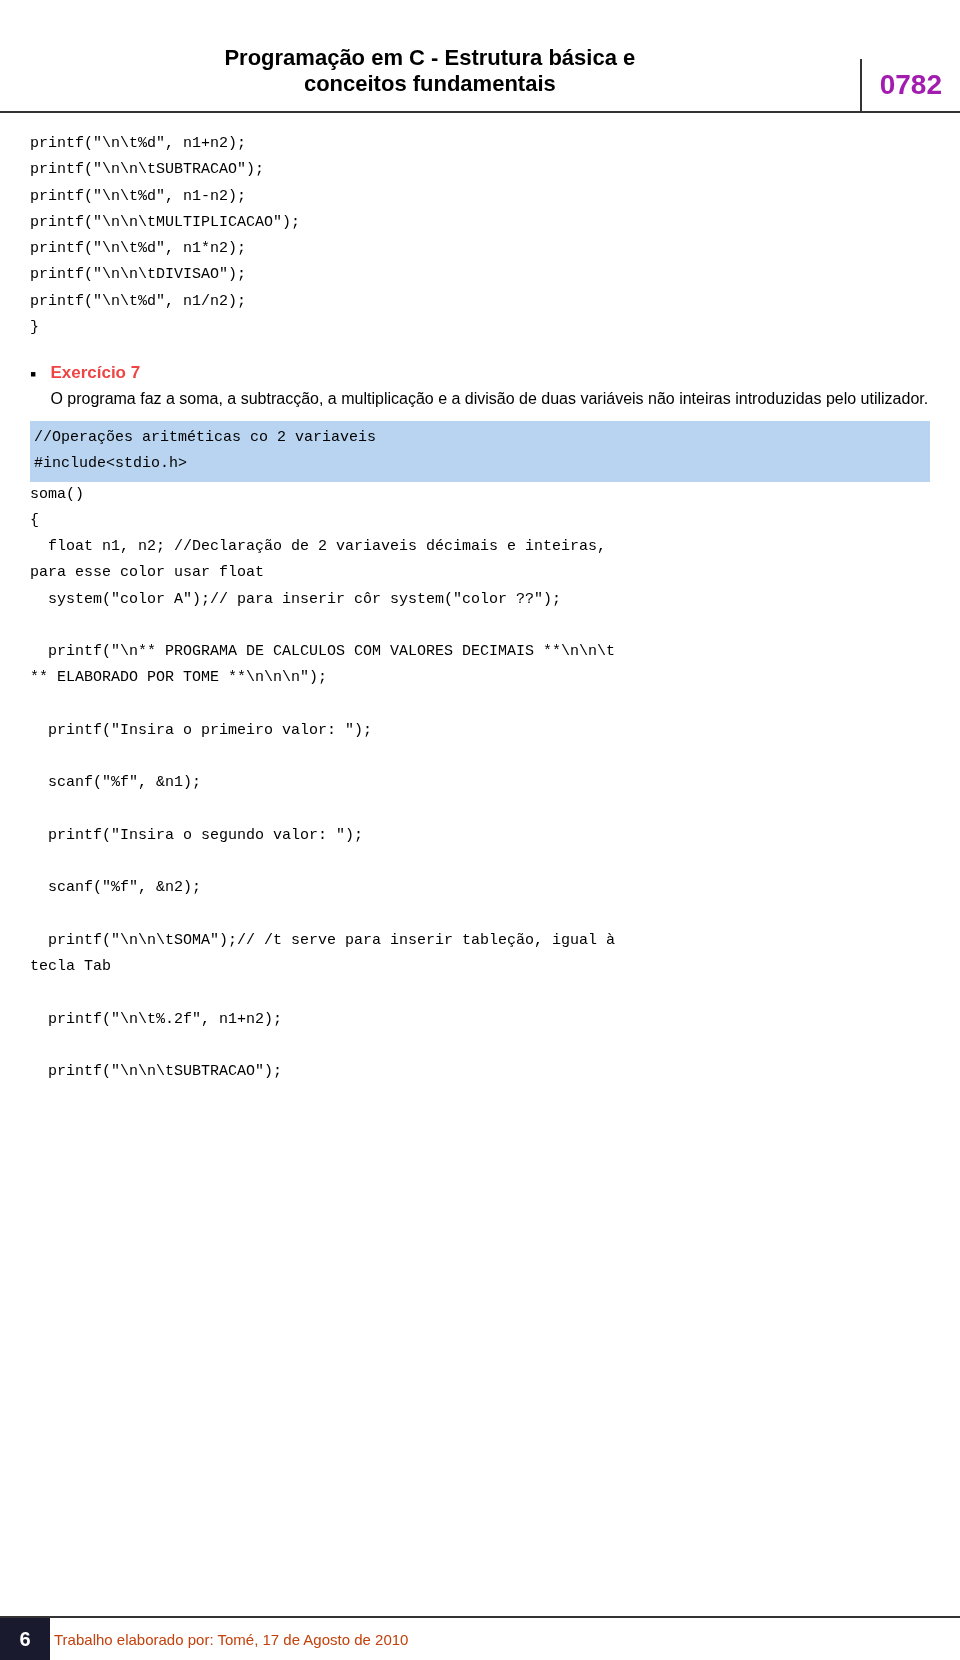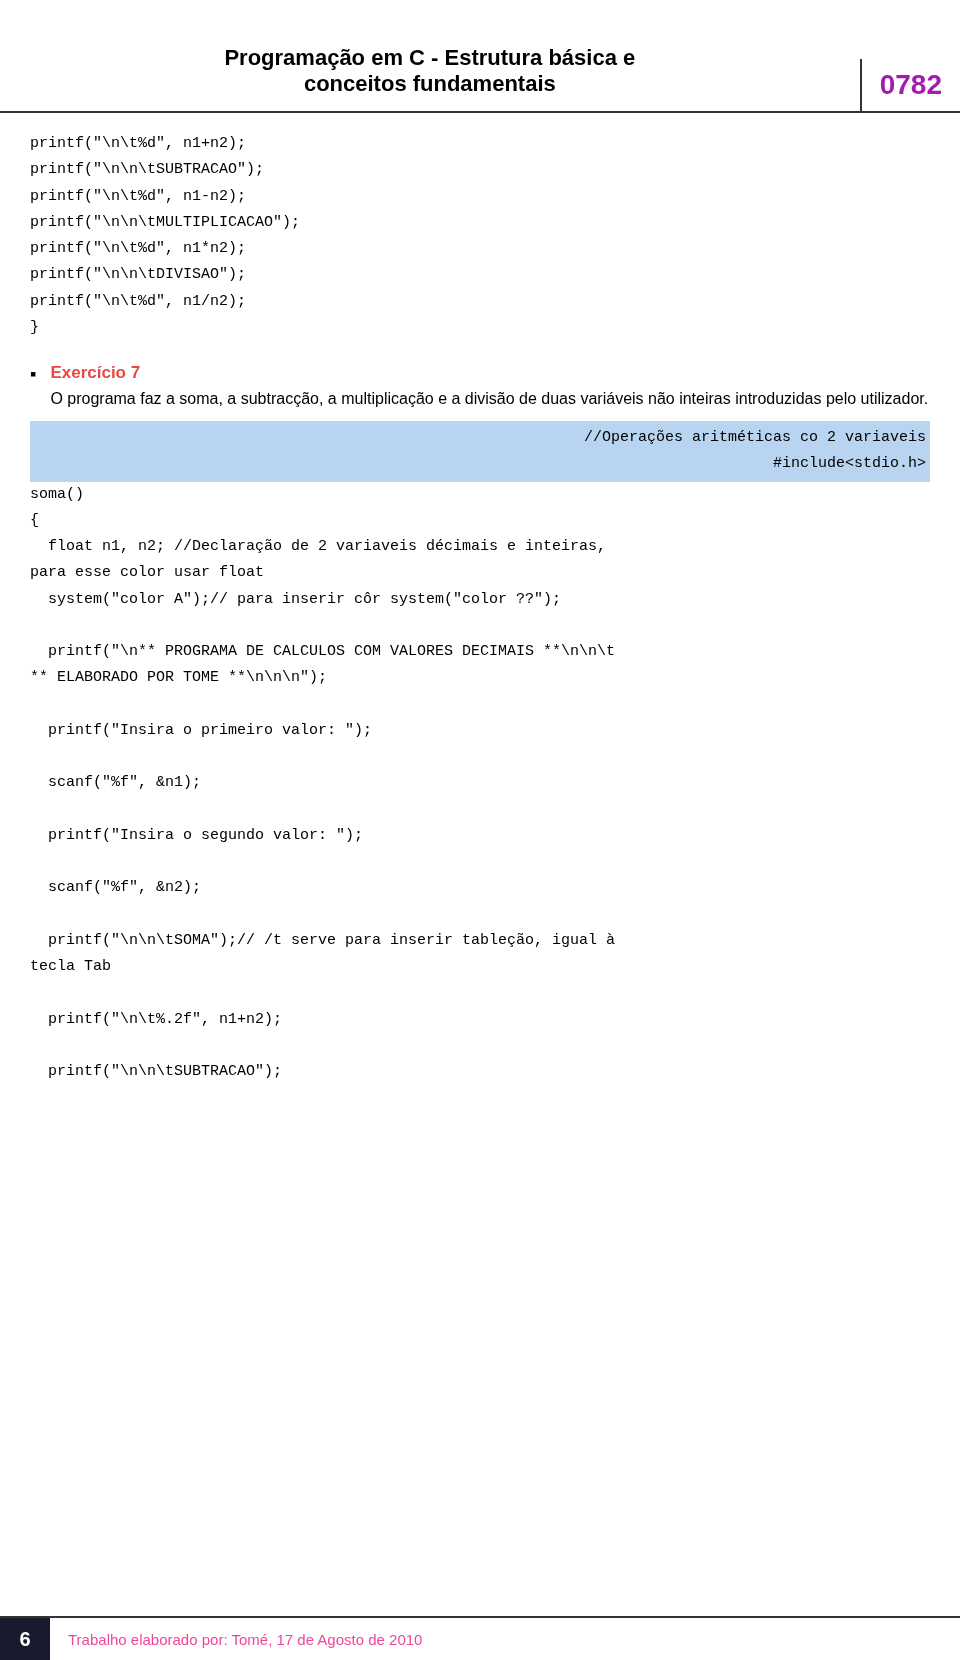--- a/index.html
+++ b/index.html
@@ -99,21 +99,20 @@
       color: #000;
       margin-top: 4px;
       line-height: 1.5;
     }
 
     
     .code-highlighted {
       background: #b8d4f0;
       padding: 4px 0;
       margin: 8px 0 0 0;
-      text-align: right;
     }
 
     .code-highlighted .code-line {
       padding: 0 4px;
     }
 
     
     .footer {
       position: fixed;
       bottom: 0;
@@ -134,23 +133,23 @@
       min-width: 50px;
       display: flex;
       align-items: center;
       justify-content: center;
       padding: 0 14px;
     }
 
     .footer-text {
       display: flex;
       align-items: center;
-      padding: 0 18px;
+      padding: 0 4px;
       font-size: 15px;
-      color: #ec4899;
+      color: #c2410c;
     }
 
     
     .code-section {
       margin-bottom: 2px;
     }
   </style>
 </head>
 <body>
 

